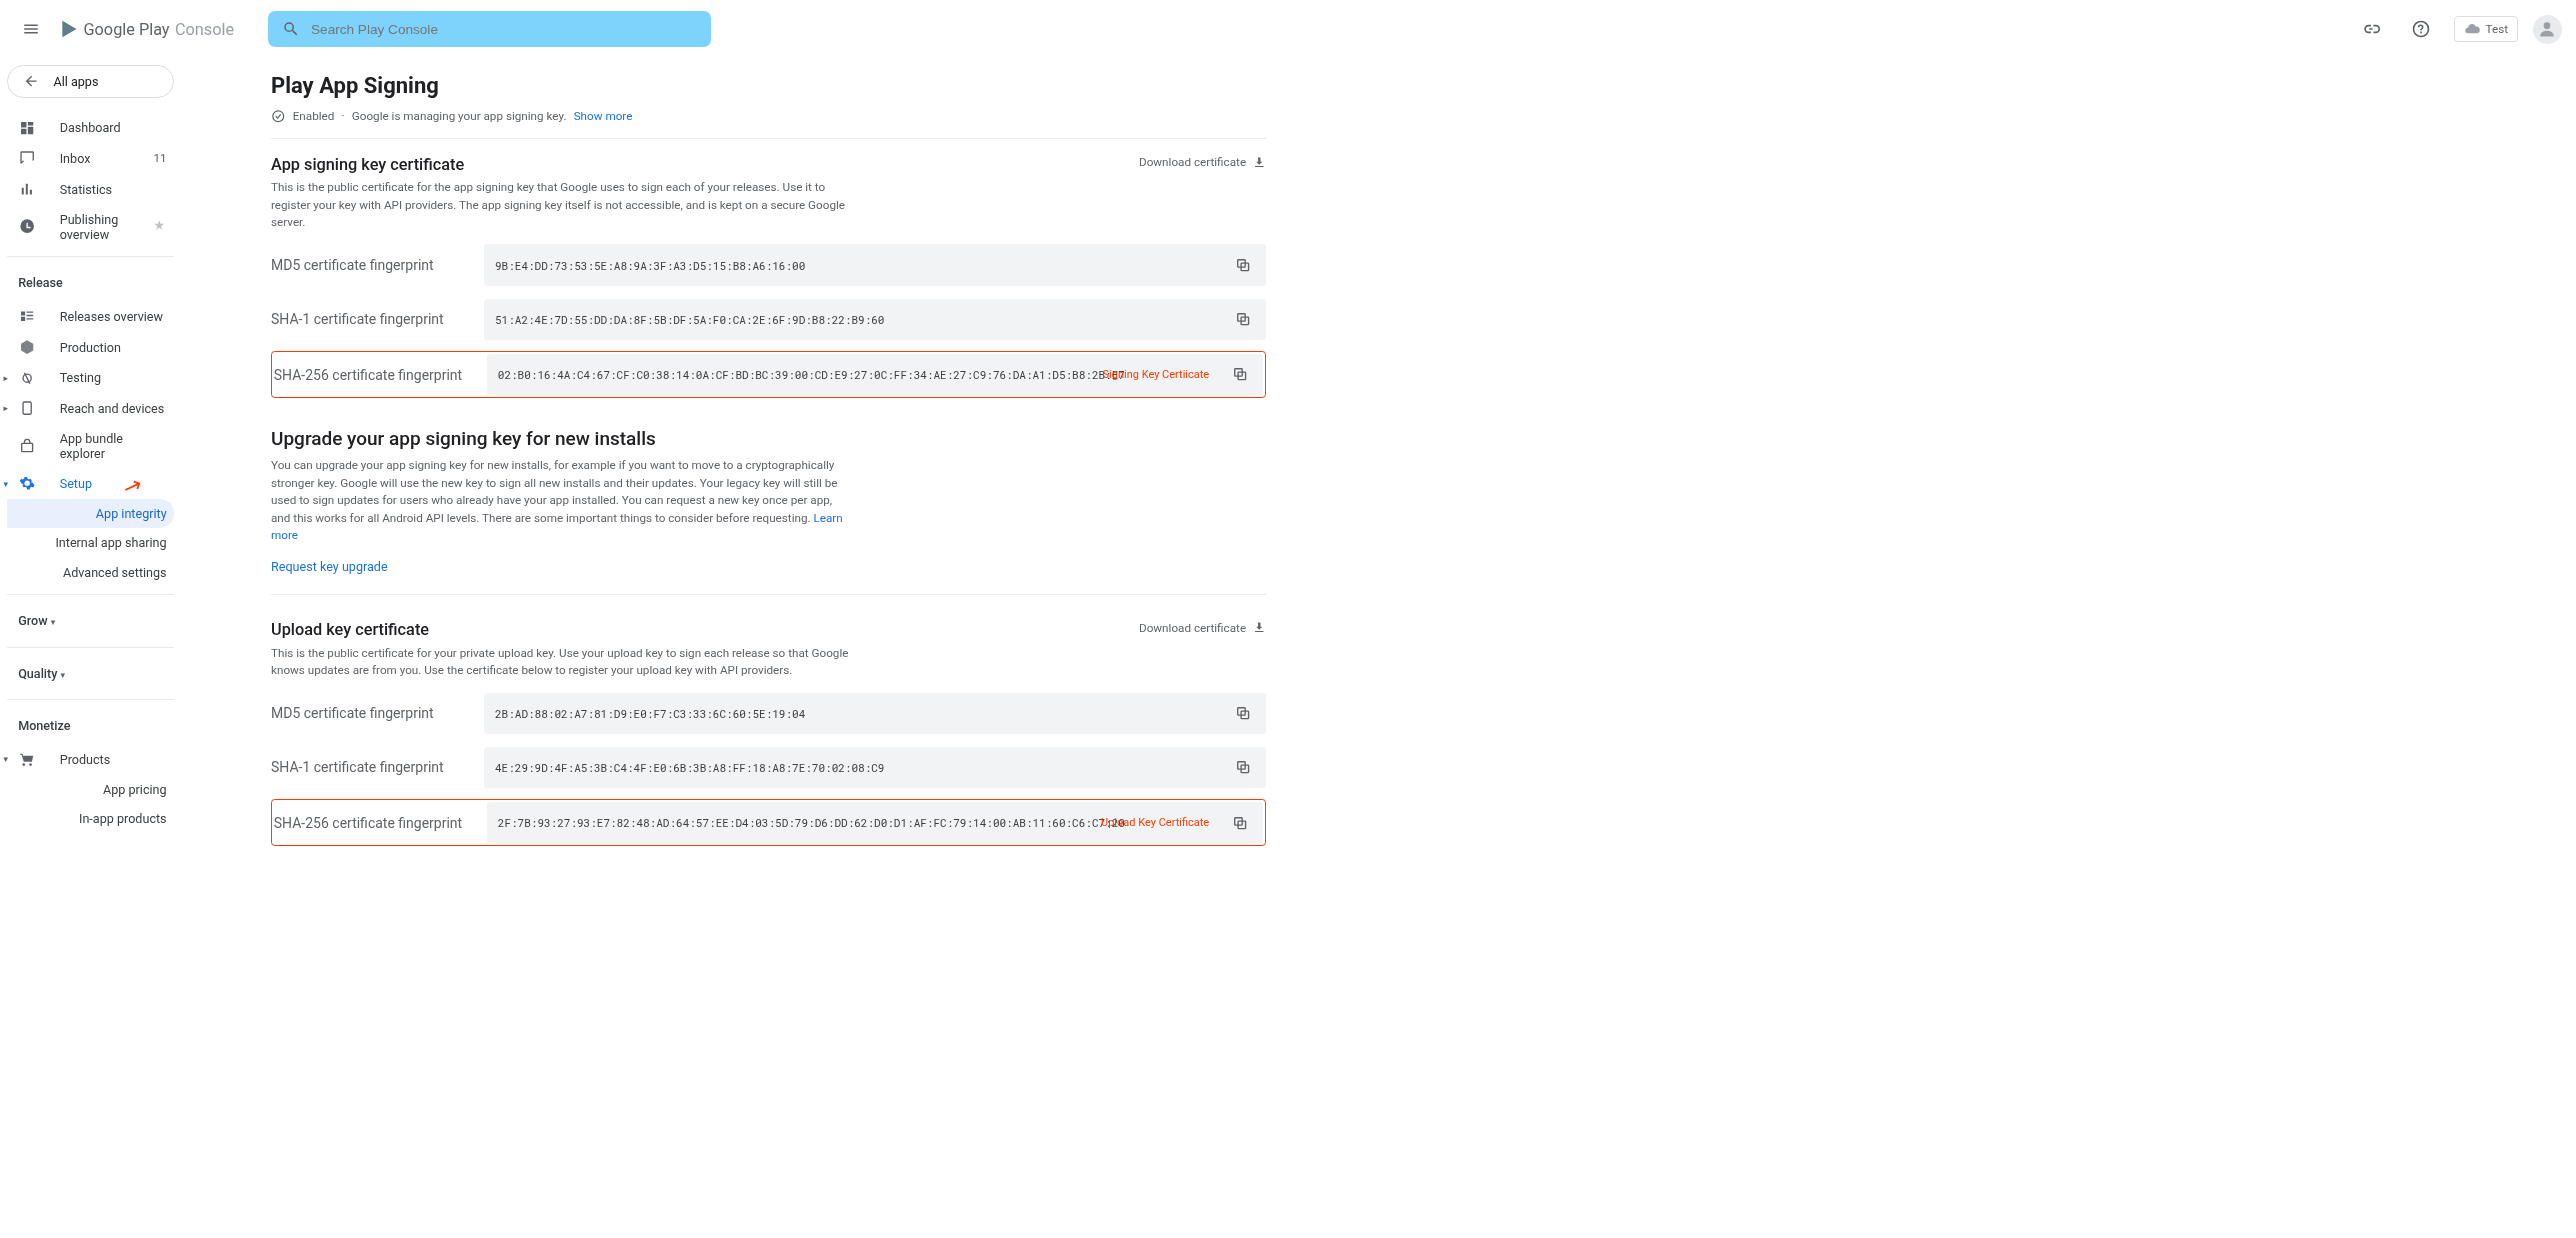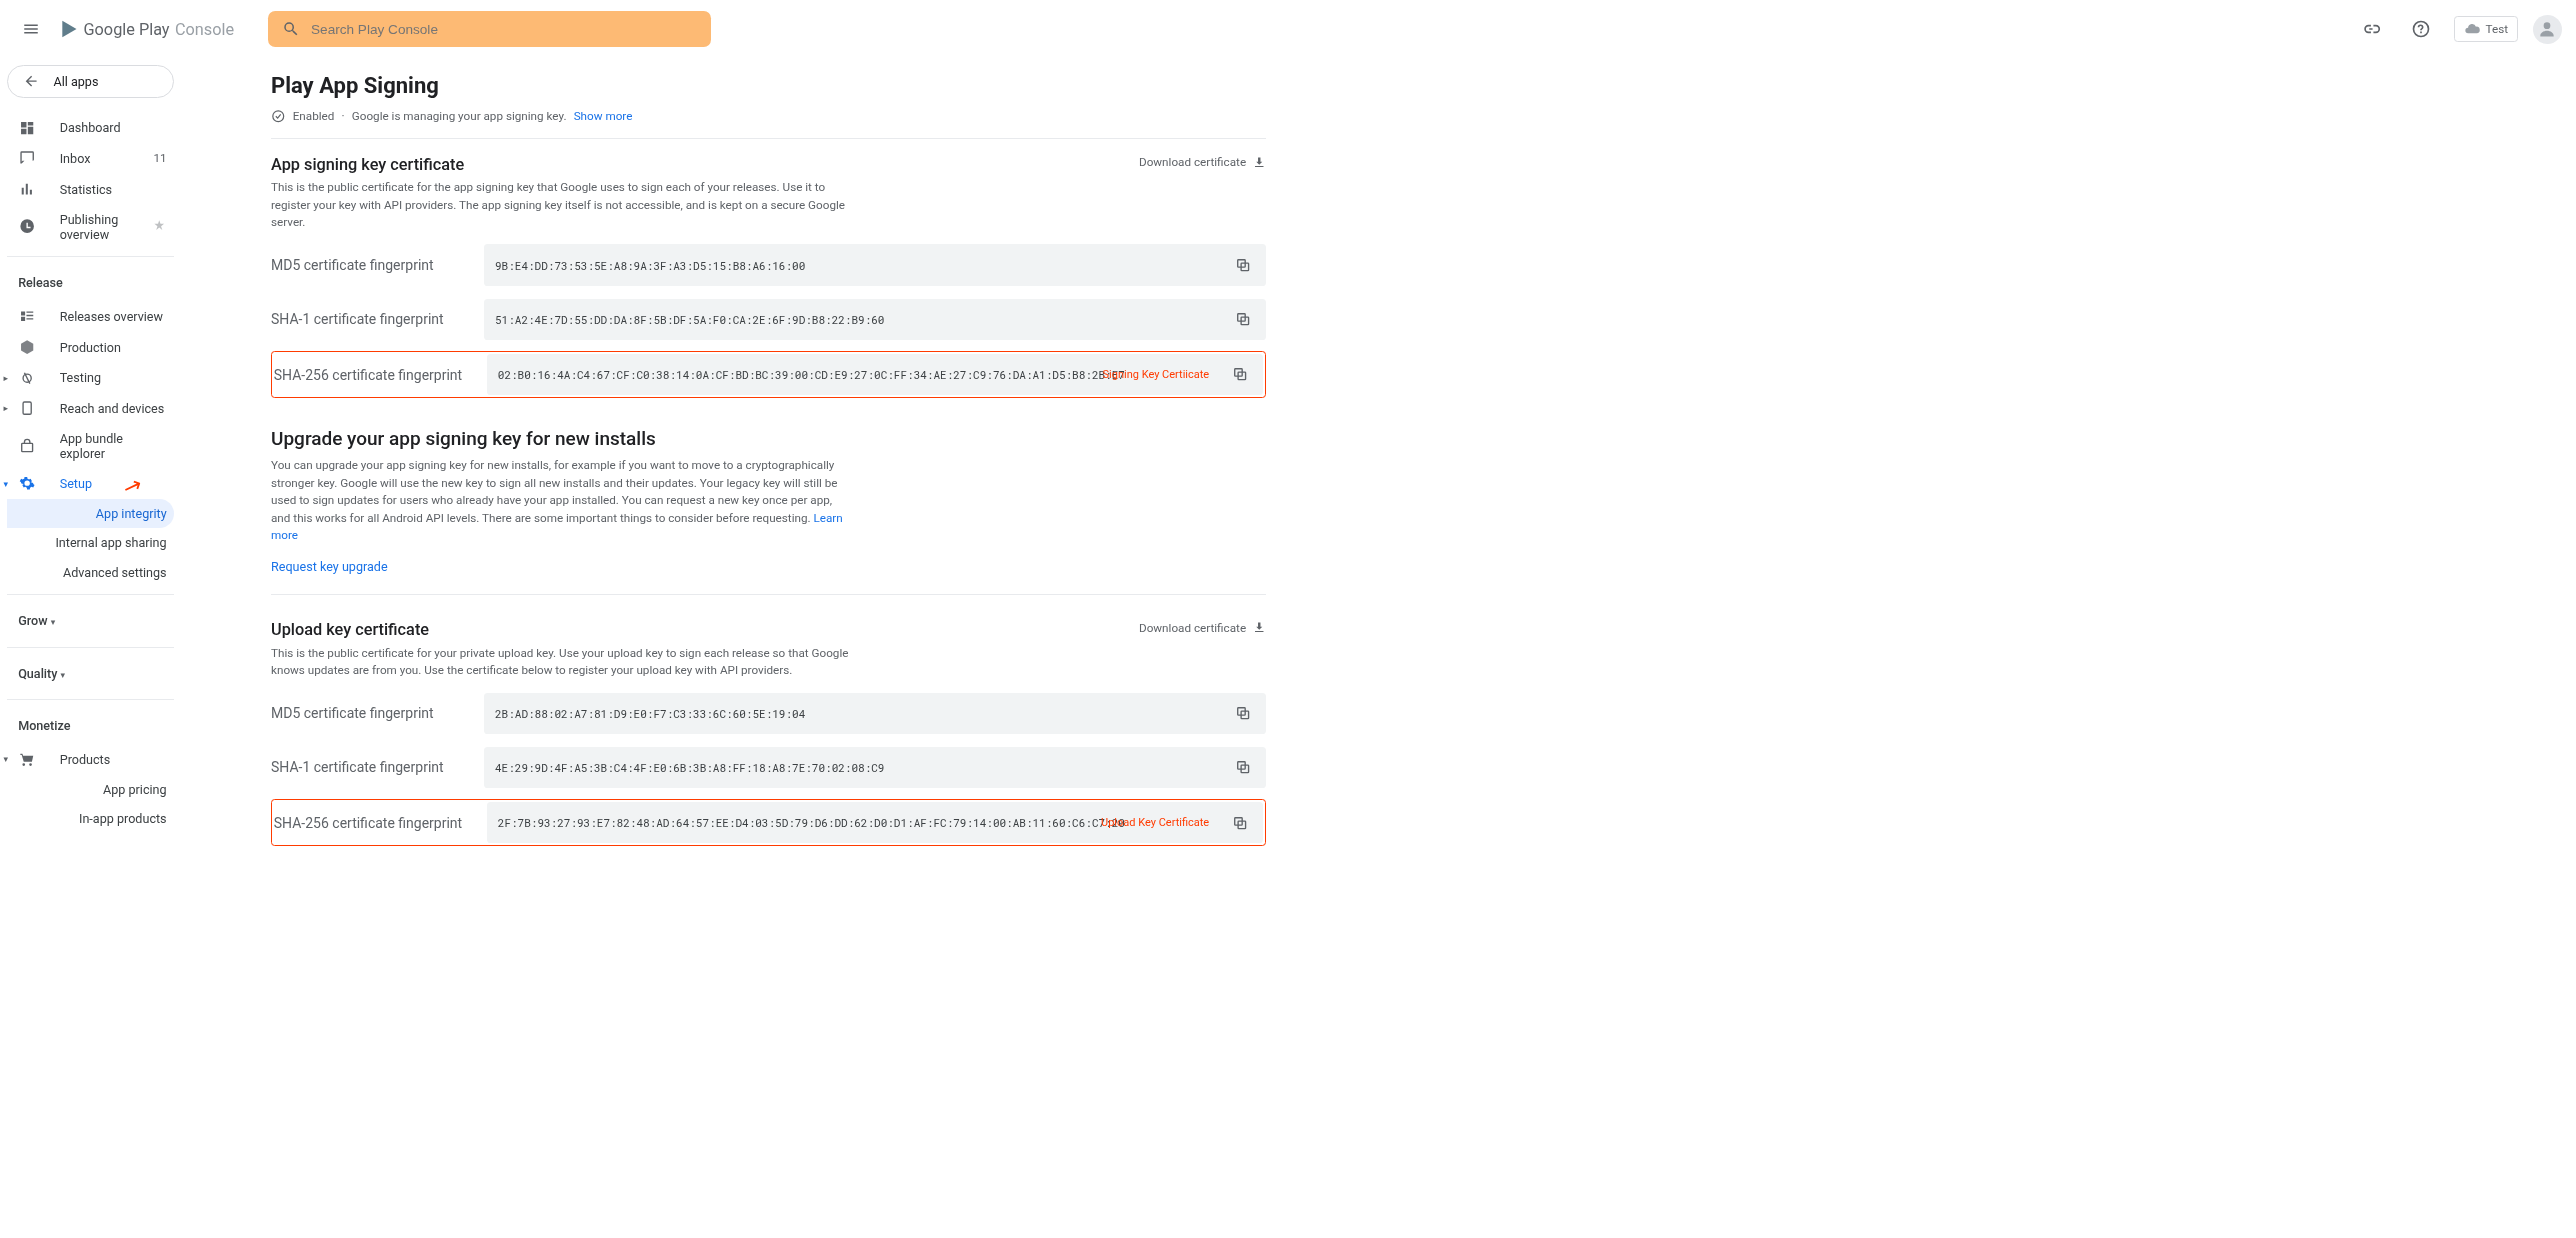--- a/index.html
+++ b/index.html
@@ -4,21 +4,21 @@
 <style>
 * { box-sizing: border-box; margin: 0; padding: 0; }
 body { font-family: 'Google Sans', Roboto, Arial, sans-serif; font-size: 12.6px; color: #202124; background: #fff; }
 .header { display: flex; align-items: center; height: 58px; padding: 0 14.5px; }
 .header-left { display: flex; align-items: center; width: 253px; }
 .menu-icon { margin-right: 11px; padding: 7.2px; cursor: pointer; color: #5f6368; }
 .logo-wrap { display: flex; align-items: center; gap: 3.6px; }
 .logo-triangle { width: 22px; height: 22px; display:inline-flex; align-items:center; justify-content:center; }
 .logo-text1 { color: #5f6368; font-size: 16.3px; font-weight: 400; }
 .logo-text2 { color: #9aa0a6; font-size: 16.3px; font-weight: 400; margin-left: 1.8px; }
-.search-box { flex: 0 0 443px; display: flex; align-items: center; background: #fdba74; border-radius: 7.2px; padding: 0 14.5px; height: 36px; }
+.search-box { flex: 0 0 443px; display: flex; align-items: center; background: #7dd3fc; border-radius: 7.2px; padding: 0 14.5px; height: 36px; }
 .search-box .sicon { color: #5f6368; margin-right: 11px; }
 .search-box input { border: none; background: transparent; outline: none; flex: 1; font-size: 13.6px; color: #5f6368; }
 .header-right { margin-left: auto; display: flex; align-items: center; gap: 14.5px; }
 .icon-btn { width: 36px; height: 36px; display: flex; align-items: center; justify-content: center; cursor: pointer; color: #5f6368; border-radius: 50%; }
 .test-badge { display: flex; align-items: center; gap: 5.4px; border: 0.9px solid #dadce0; border-radius: 3.6px; padding: 3.6px 9px; color: #5f6368; font-size: 11.7px; }
 .avatar { width: 29px; height: 29px; border-radius: 50%; background: #e8eaed; display: flex; align-items: center; justify-content: center; color: #9aa0a6; }
 .layout { display: flex; }
 .sidebar { width: 181px; flex-shrink: 0; padding: 7.2px 7.2px 22px; border-right: none; }
 .all-apps-btn { display: flex; align-items: center; border: 0.9px solid #dadce0; border-radius: 18px; padding: 7.2px 14.5px; margin: 0 0 14.5px; cursor: pointer; }
 .all-apps-btn .back-icon { margin-right: 14.5px; color: #5f6368; }

